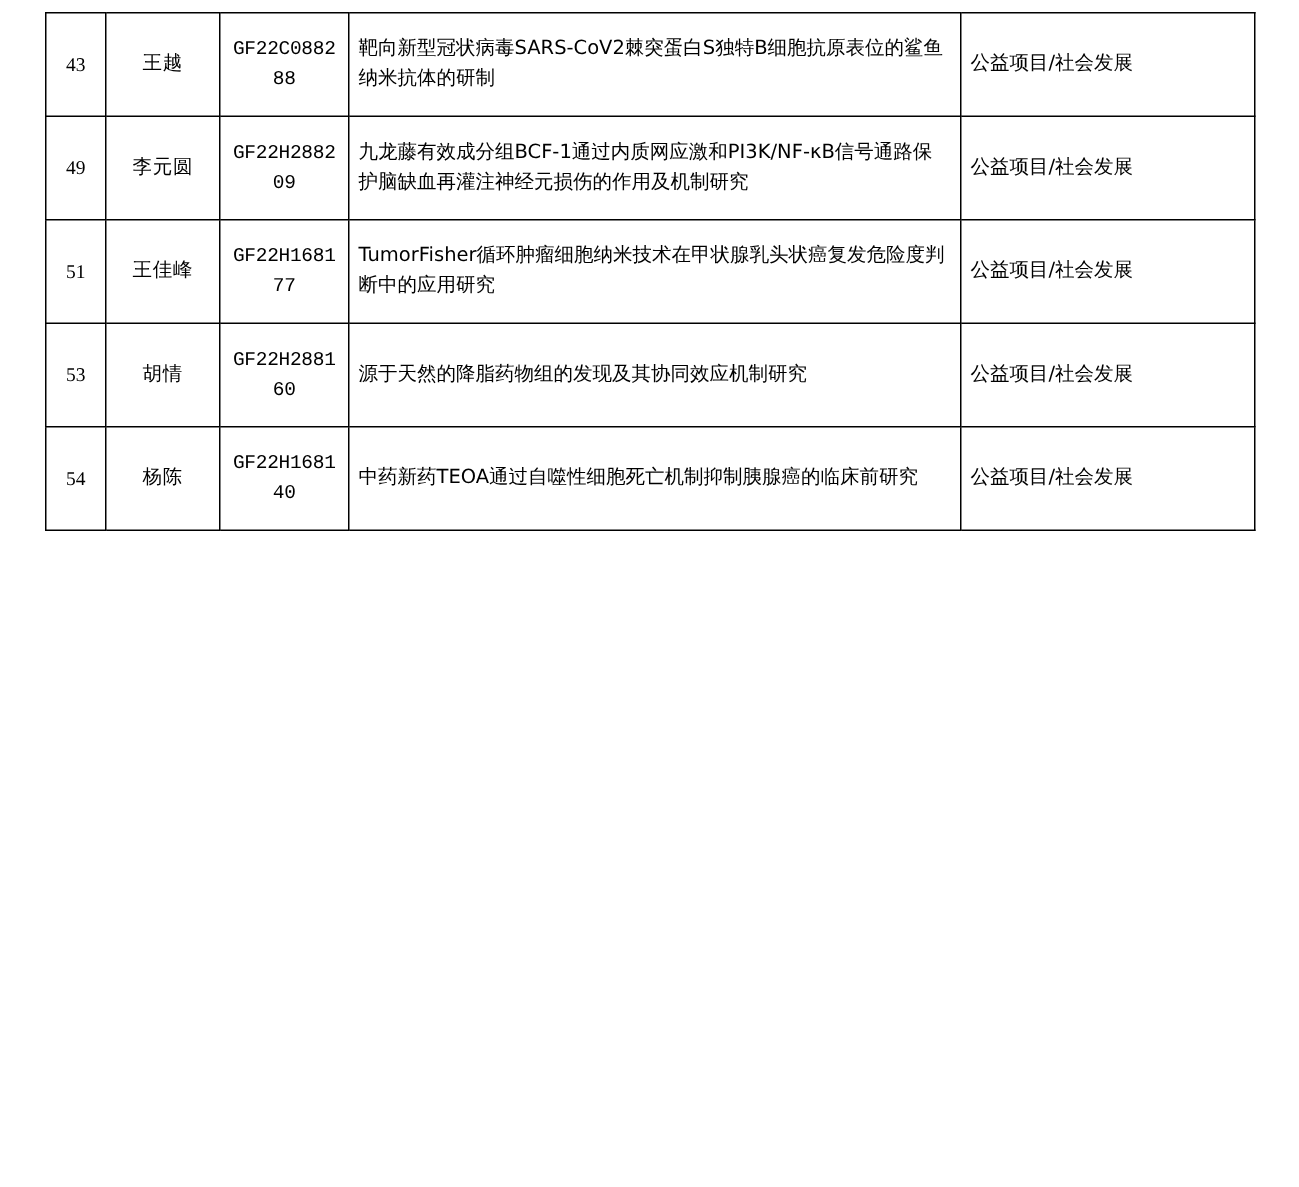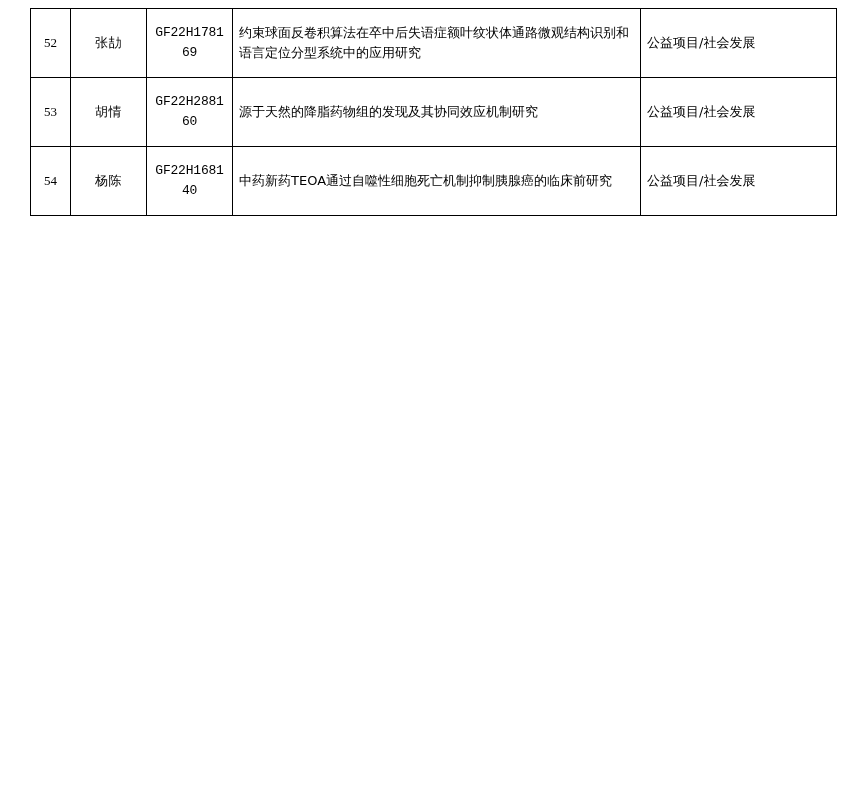--- a/index.html
+++ b/index.html
@@ -82,24 +82,38 @@
   <table class="grant-table">
     <colgroup>
       <col class="c-index">
       <col class="c-name">
       <col class="c-code">
       <col class="c-title">
       <col class="c-cat">
     </colgroup>
     <tbody>
         <tr class="row-tall">
-          <td class="idx">52</td>
-          <td class="name">张劼</td>
-          <td class="code">GF22H178169</td>
-          <td class="title">约束球面反卷积算法在卒中后失语症额叶纹状体通路微观结构识别和语言定位分型系统中的应用研究</td>
+          <td class="idx">43</td>
+          <td class="name">王越</td>
+          <td class="code">GF22C088288</td>
+          <td class="title">靶向新型冠状病毒SARS-CoV2棘突蛋白S独特B细胞抗原表位的鲨鱼纳米抗体的研制</td>
+          <td class="cat">公益项目/社会发展</td>
+        </tr>
+        <tr class="row-tall">
+          <td class="idx">49</td>
+          <td class="name">李元圆</td>
+          <td class="code">GF22H288209</td>
+          <td class="title">九龙藤有效成分组BCF-1通过内质网应激和PI3K/NF-κB信号通路保护脑缺血再灌注神经元损伤的作用及机制研究</td>
+          <td class="cat">公益项目/社会发展</td>
+        </tr>
+        <tr class="row-tall">
+          <td class="idx">51</td>
+          <td class="name">王佳峰</td>
+          <td class="code">GF22H168177</td>
+          <td class="title">TumorFisher循环肿瘤细胞纳米技术在甲状腺乳头状癌复发危险度判断中的应用研究</td>
           <td class="cat">公益项目/社会发展</td>
         </tr>
         <tr class="row-tall">
           <td class="idx">53</td>
           <td class="name">胡情</td>
           <td class="code">GF22H288160</td>
           <td class="title">源于天然的降脂药物组的发现及其协同效应机制研究</td>
           <td class="cat">公益项目/社会发展</td>
         </tr>
         <tr class="row-tall">

